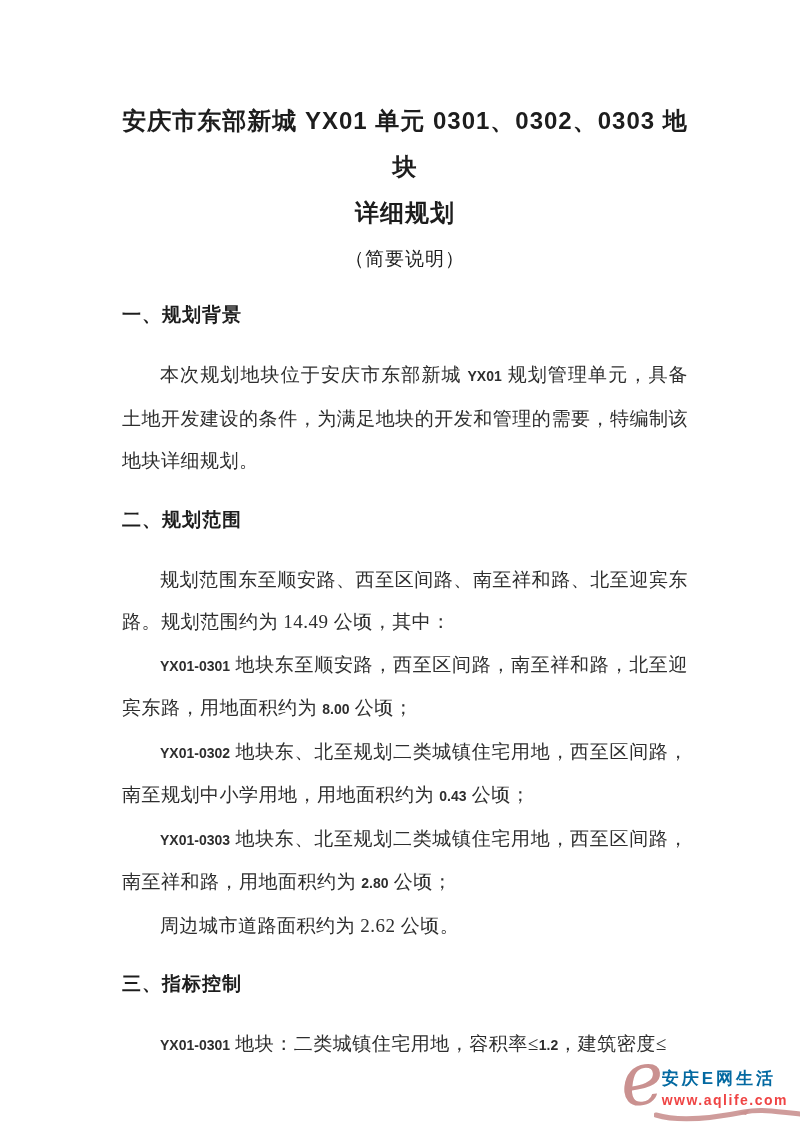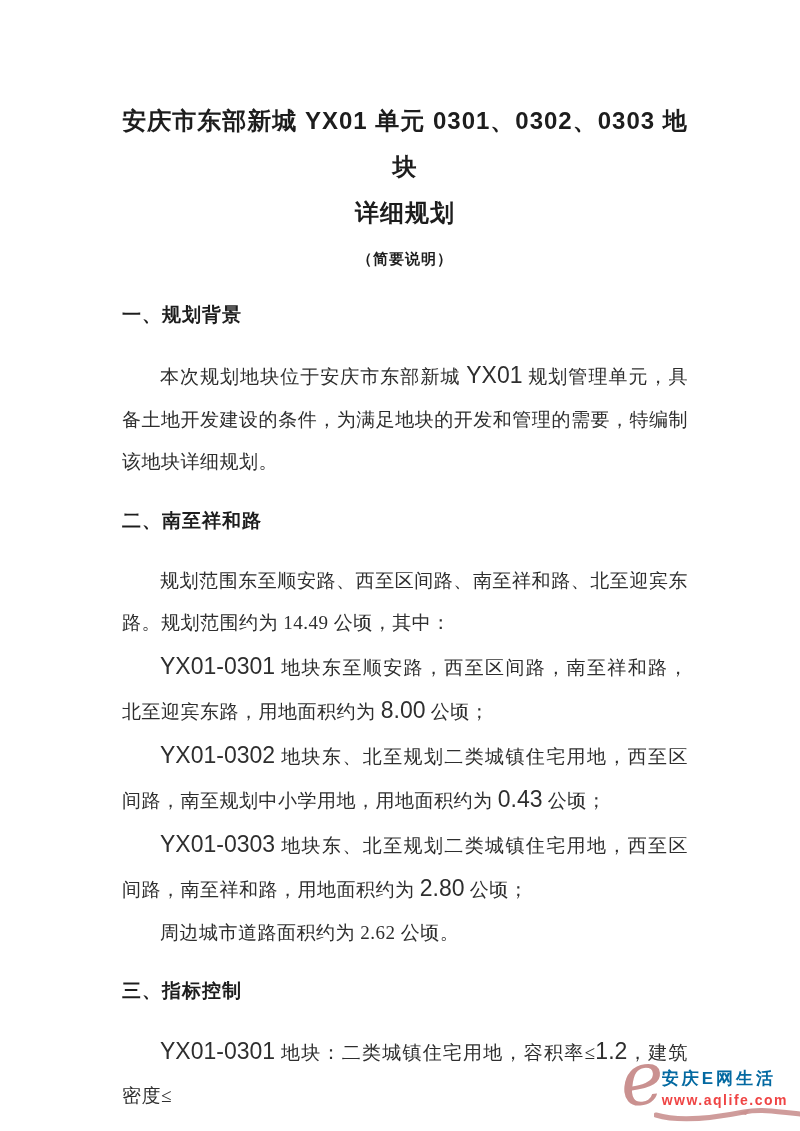--- a/index.html
+++ b/index.html
@@ -27,23 +27,23 @@
     font-family: "Liberation Sans", sans-serif;
     font-weight: bold;
     color: #1d1d1d;
   }
   .title-line {
     font-size: 24px;
     line-height: 46px;
     letter-spacing: 1px;
   }
   .subtitle {
-    font-size: 15px;
+    font-size: 19px;
     line-height: 46px;
-    font-weight: bold;
+    font-weight: normal;
     letter-spacing: 1px;
     margin-bottom: 18px;
   }
   .sec-heading {
     font-family: "Liberation Sans", sans-serif;
     font-size: 19px;
     font-weight: bold;
     color: #1d1d1d;
     line-height: 30px;
     margin: 0 0 24px 0;
@@ -59,22 +59,22 @@
     font-size: 19px;
     line-height: 42.5px;
     margin: 0;
     text-align: justify;
     text-indent: 2em;
     letter-spacing: 0.5px;
     color: #2e2e2e;
   }
   .code {
     font-family: "Liberation Sans", sans-serif;
-    font-weight: normal;
-    font-size: 23px;
+    font-weight: bold;
+    font-size: 14px;
     letter-spacing: 0;
   }
   
   .watermark {
     position: absolute;
     right: 12px;
     bottom: 8px;
     display: flex;
     align-items: flex-start;
   }
@@ -132,21 +132,21 @@
       <div class="title-line">详细规划</div>
       <div class="subtitle">（简要说明）</div>
     </header>
 
     <section class="doc-section">
       <h2 class="sec-heading">一、规划背景</h2>
       <p class="body-para"><span>本次规划地块位于安庆市东部新城 </span><span class="code">YX01</span><span> 规划管理单元，具备土地开发建设的条件，为满足地块的开发和管理的需要，特编制该地块详细规划。</span></p>
     </section>
 
     <section class="doc-section">
-      <h2 class="sec-heading">二、南至祥和路</h2>
+      <h2 class="sec-heading">二、规划范围</h2>
       <p class="body-para"><span>规划范围东至顺安路、西至区间路、南至祥和路、北至迎宾东路。规划范围约为 14.49 公顷，其中：</span></p>
       <p class="body-para"><span class="code">YX01-0301</span><span> 地块东至顺安路，西至区间路，南至祥和路，北至迎宾东路，用地面积约为 </span><span class="code">8.00</span><span> 公顷；</span></p>
       <p class="body-para"><span class="code">YX01-0302</span><span> 地块东、北至规划二类城镇住宅用地，西至区间路，南至规划中小学用地，用地面积约为 </span><span class="code">0.43</span><span> 公顷；</span></p>
       <p class="body-para"><span class="code">YX01-0303</span><span> 地块东、北至规划二类城镇住宅用地，西至区间路，南至祥和路，用地面积约为 </span><span class="code">2.80</span><span> 公顷；</span></p>
       <p class="body-para"><span>周边城市道路面积约为 2.62 公顷。</span></p>
     </section>
 
     <section class="doc-section">
       <h2 class="sec-heading">三、指标控制</h2>
       <p class="body-para"><span class="code">YX01-0301</span><span> 地块：二类城镇住宅用地，容积率≤</span><span class="code">1.2</span><span>，建筑密度≤</span></p>

